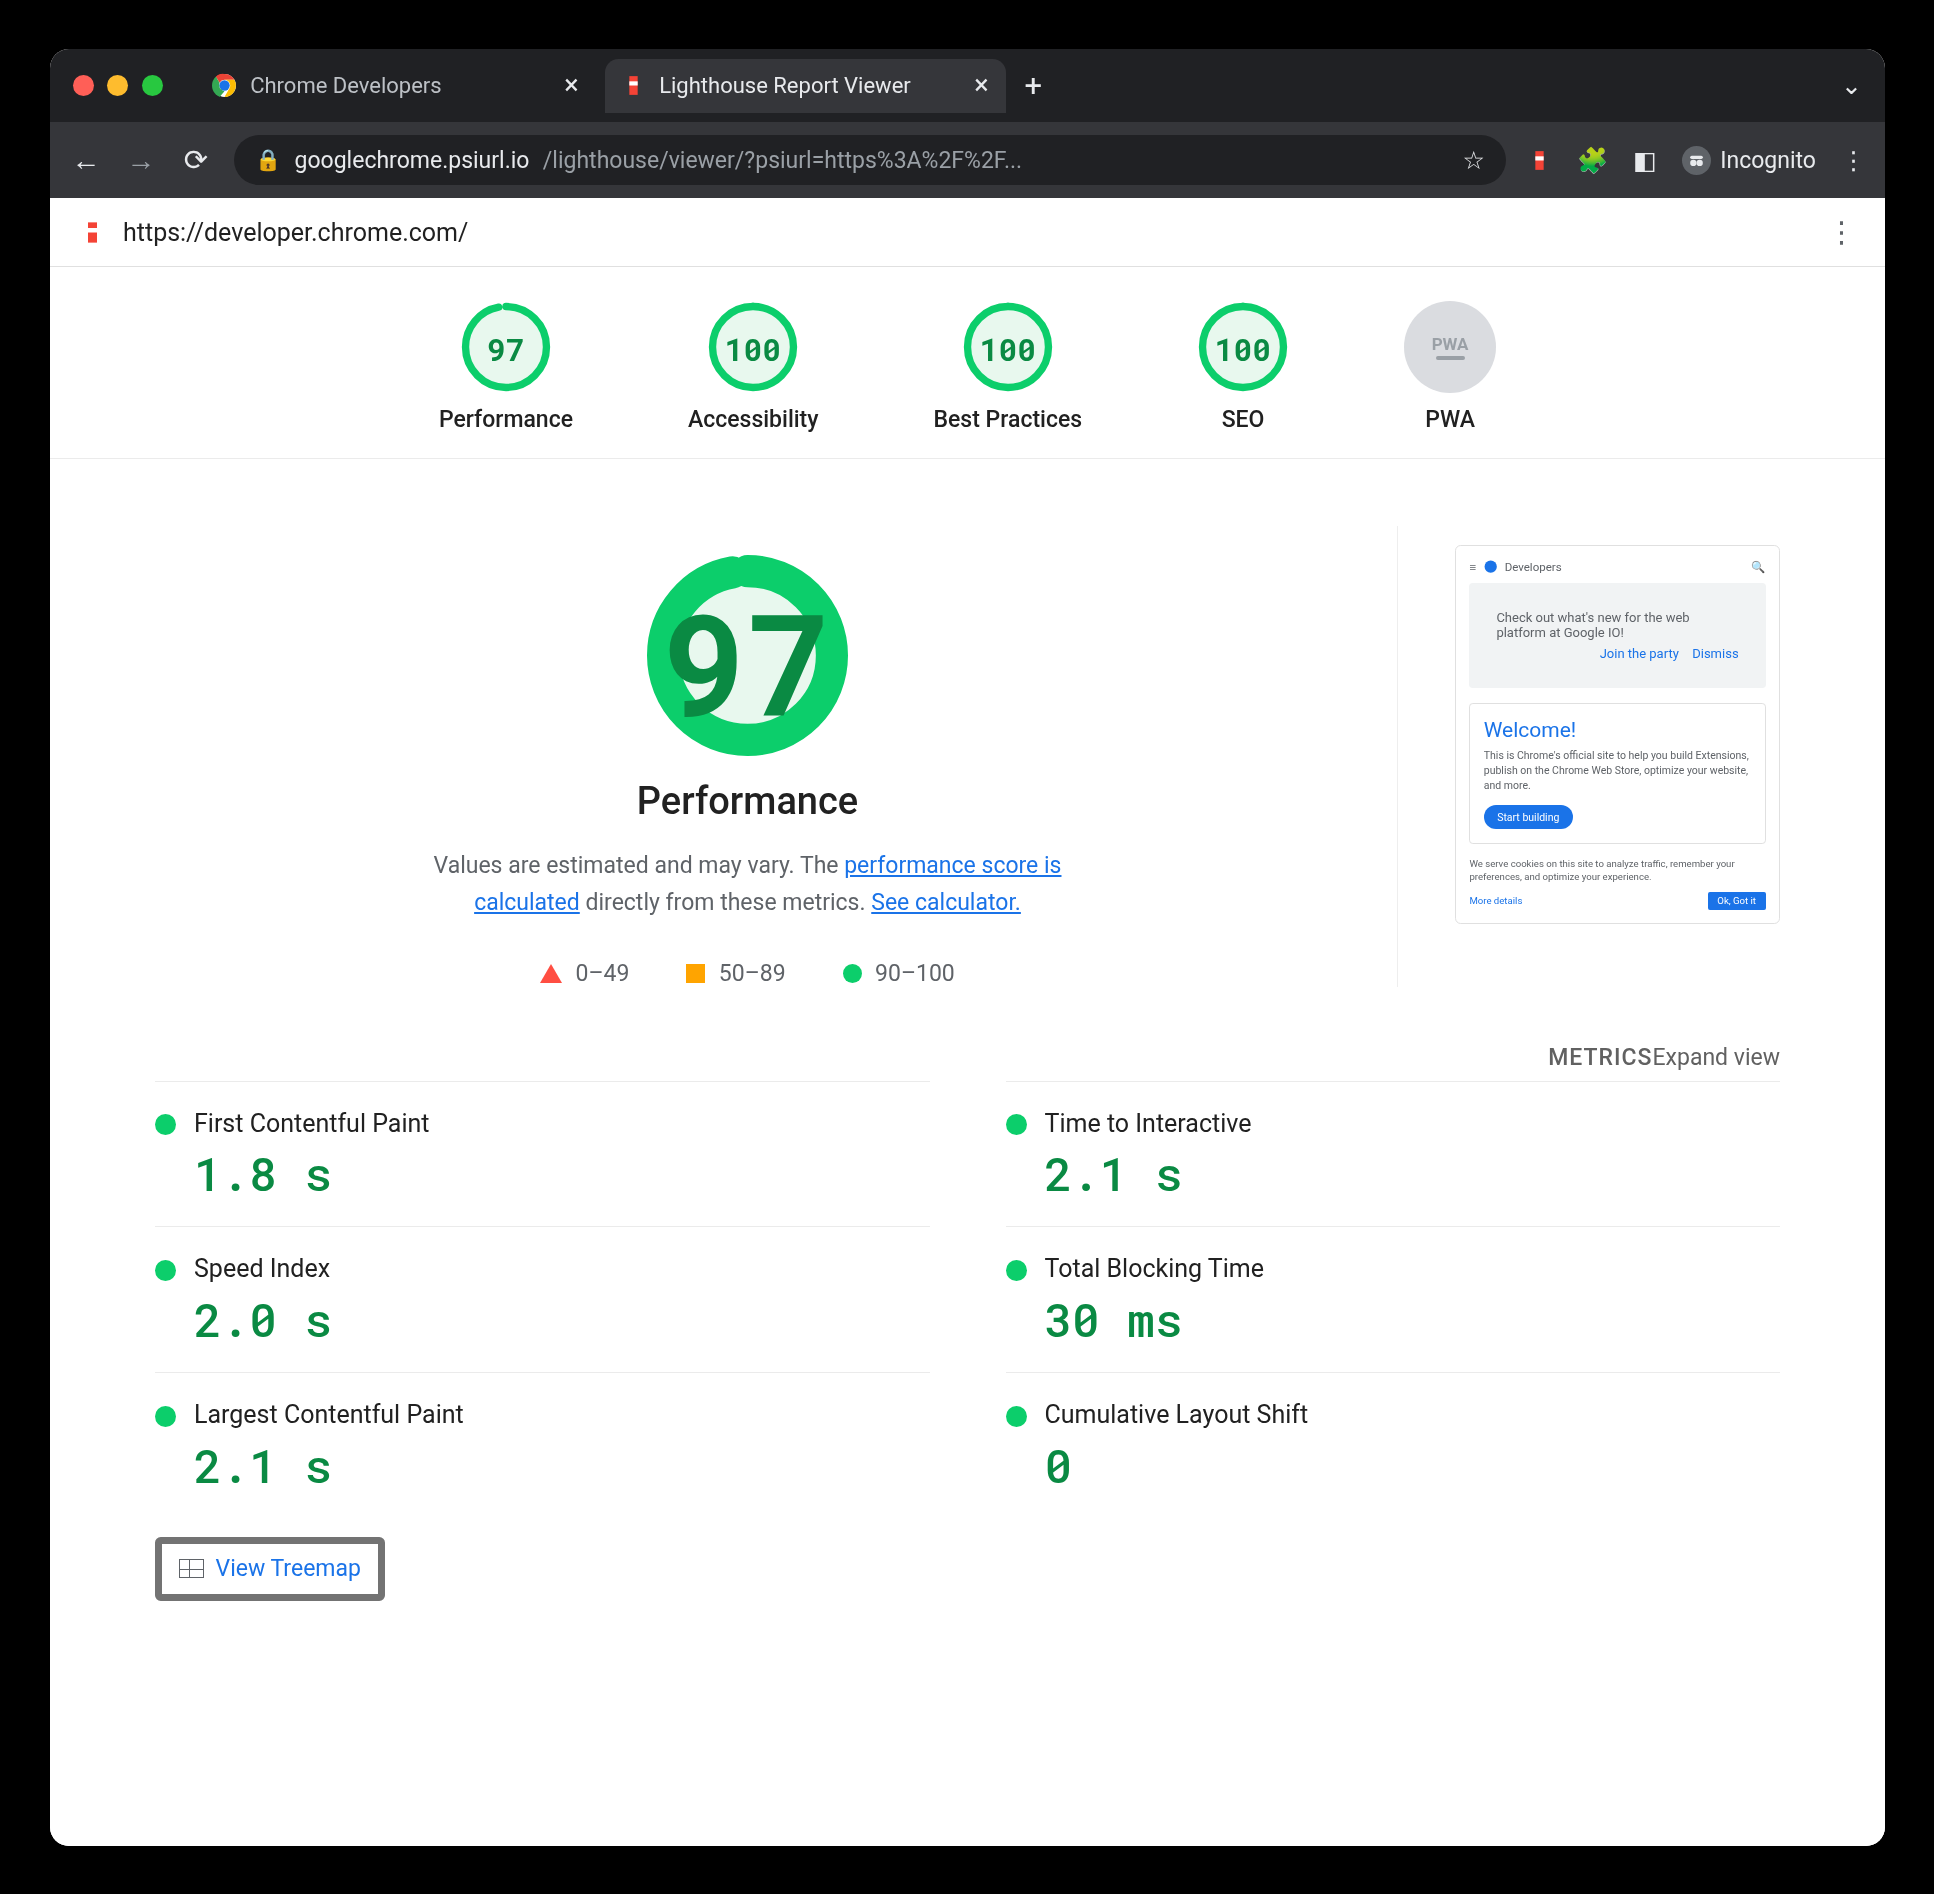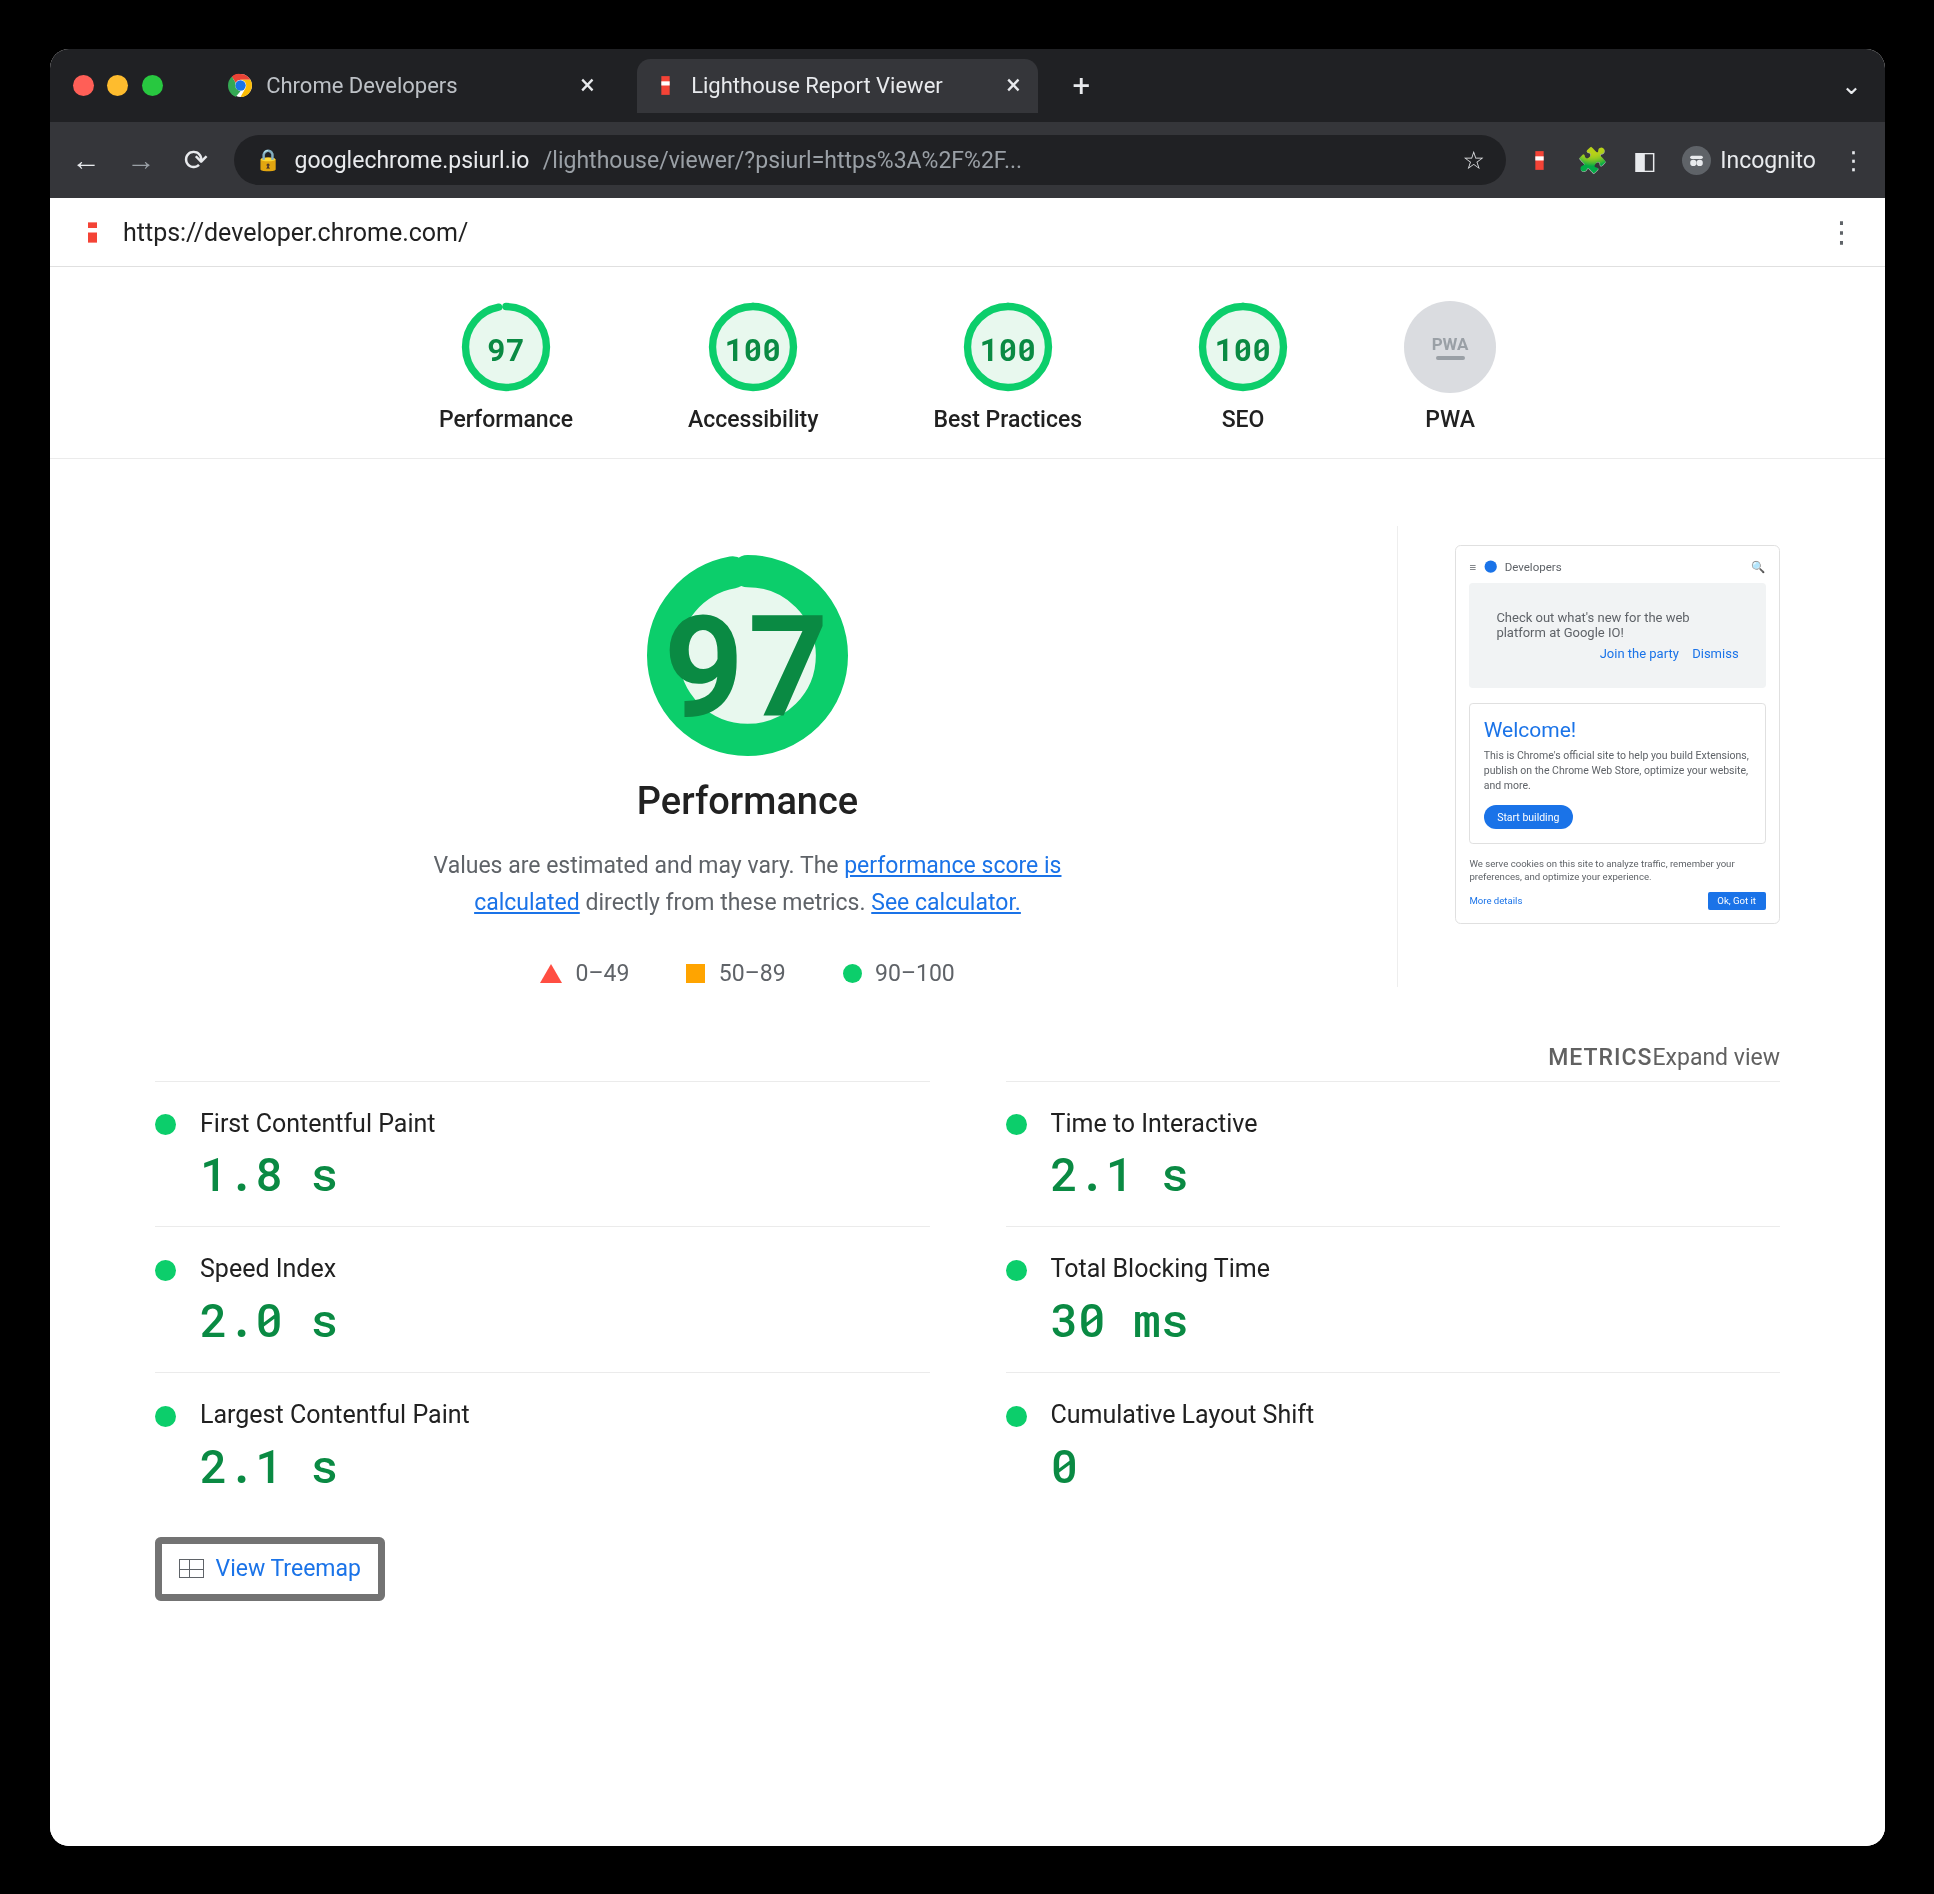--- a/index.html
+++ b/index.html
@@ -22,21 +22,21 @@
     display: flex;
     flex-direction: column;
   }
   
   .tabbar {
     background: #202124;
     height: 73px;
     display: flex;
     align-items: center;
     padding: 0 23px 0 23px;
-    gap: 25px;
+    gap: 9px;
   }
   .traffic { display: flex; gap: 13.4px; margin-right: 23px; }
   .traffic .dot { width: 21px; height: 21px; border-radius: 50%; }
   .dot.red { background: #ff5f57; }
   .dot.yellow { background: #febc2e; }
   .dot.green { background: #28c840; }
   .tab {
     height: 54px;
     border-radius: 13.4px 13.4px 0 0;
     display: flex;
@@ -160,21 +160,21 @@
   .thumb .th-cookie{font-size:9.6px;margin-top:13.4px;line-height:1.4;}
   .thumb .th-cookie-row{display:flex;justify-content:space-between;align-items:center;margin-top:7.6px;}
   .thumb .th-cookie-row .md{color:#1a73e8;font-size:9.6px;}
   .thumb .th-cookie-row .ok{background:#1a73e8;color:#fff;padding:3.8px 9.6px;font-size:9.6px;border-radius:1.9px;}
   
   .metrics-wrap { padding: 57px 105px 0 105px; }
   .metrics-head { display:flex; justify-content:flex-end; align-items:center; margin-bottom:9.6px;}
   .metrics-head .title { color:#616161; font-size:23px; letter-spacing:1px; font-weight:500;}
   .metrics-head .expand { color:#616161; font-size:23px;}
   .metrics-grid { display:grid; grid-template-columns:1fr 1fr; column-gap:76px; }
-  .metric { border-top:1px solid #ebebeb; padding:27px 0 23px 0; display:flex; gap:24px; }
+  .metric { border-top:1px solid #ebebeb; padding:27px 0 23px 0; display:flex; gap:18px; }
   .metric .bullet{ width:21px;height:21px;border-radius:50%;background:#0cce6b;flex:none;margin-top:5.7px;}
   .metric .m-body{}
   .metric .m-name{ font-size:25px; color:#212121;}
   .metric .m-val{ font-size:46px; font-weight:500; color:#0a8a43; margin-top:5.7px; font-family:"Roboto Mono", monospace;}
   .treemap-btn { margin:19px 0 0 0; display:inline-flex; align-items:center; gap:11.5px; border:7px solid #737373; border-radius:5.7px; padding:11.5px 17px; font-size:23px; color:#1a73e8;}
   .treemap-ico { width:25px;height:19px;border:1.9px solid #5f6368;position:relative;}
   .treemap-ico::before{content:"";position:absolute;left:0;top:50%;width:100%;border-top:1.9px solid #5f6368;}
   .treemap-ico::after{content:"";position:absolute;left:40%;top:0;height:100%;border-left:1.9px solid #5f6368;}
 </style>
 </head>

